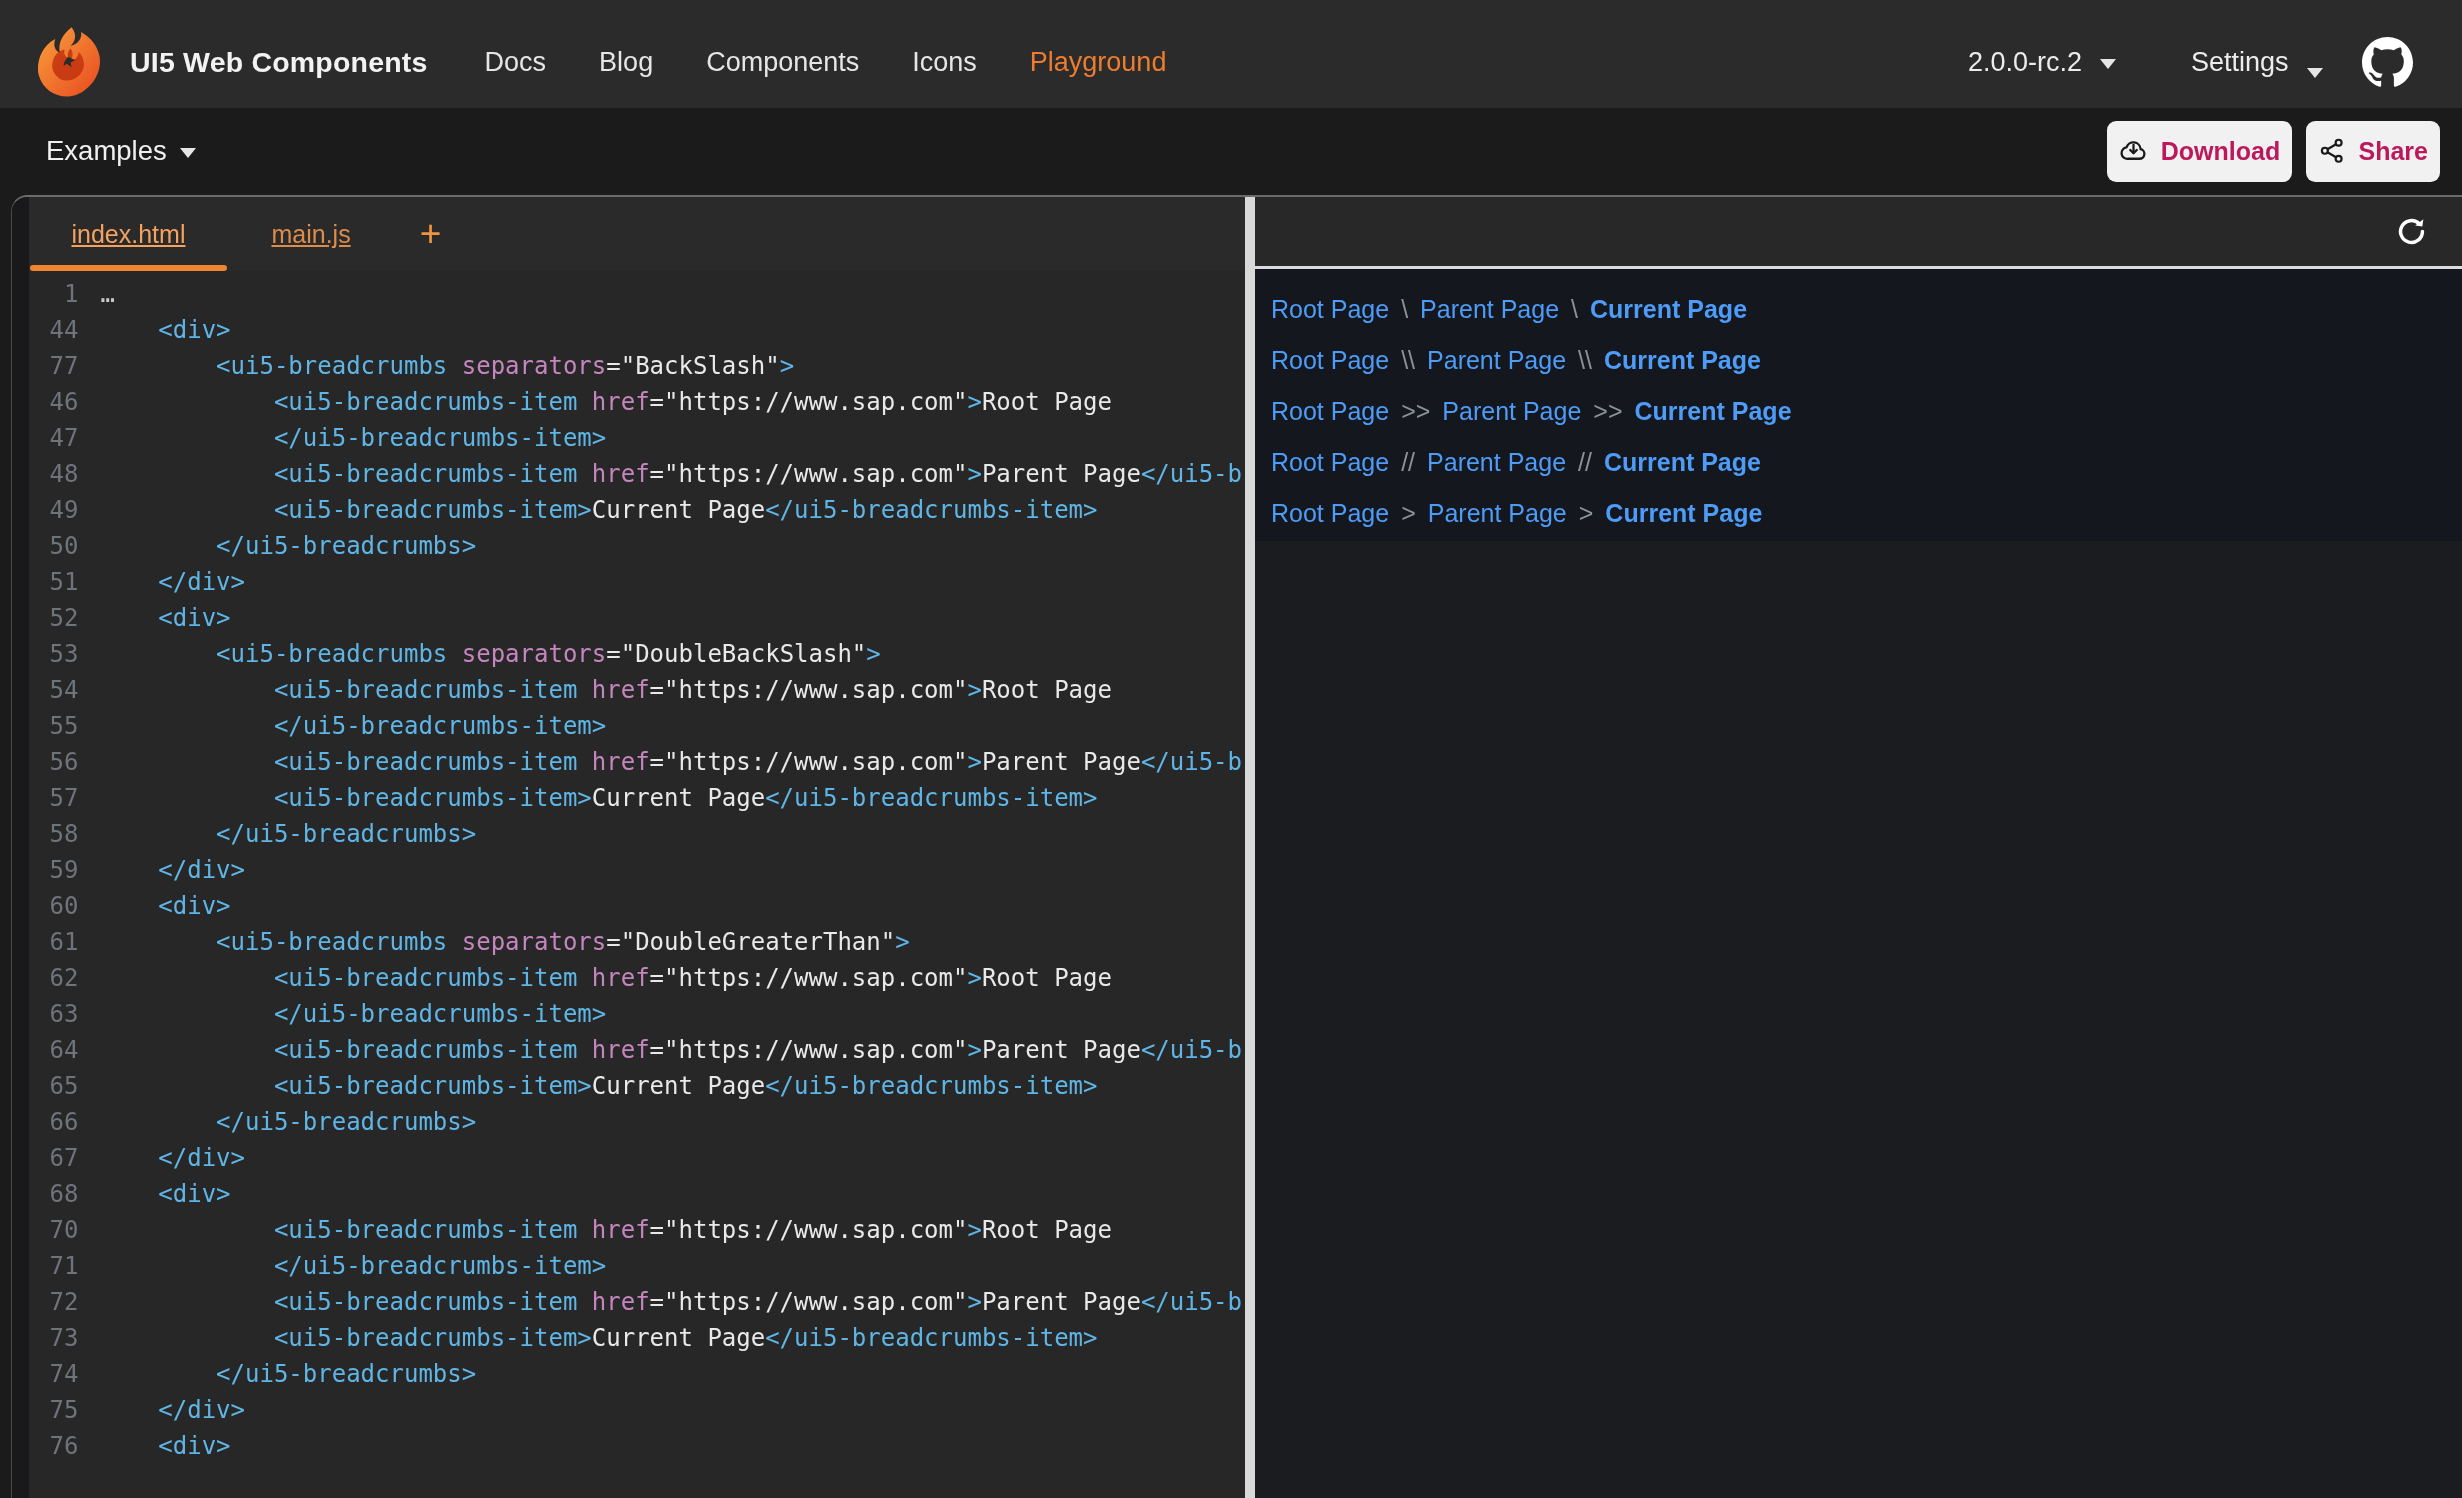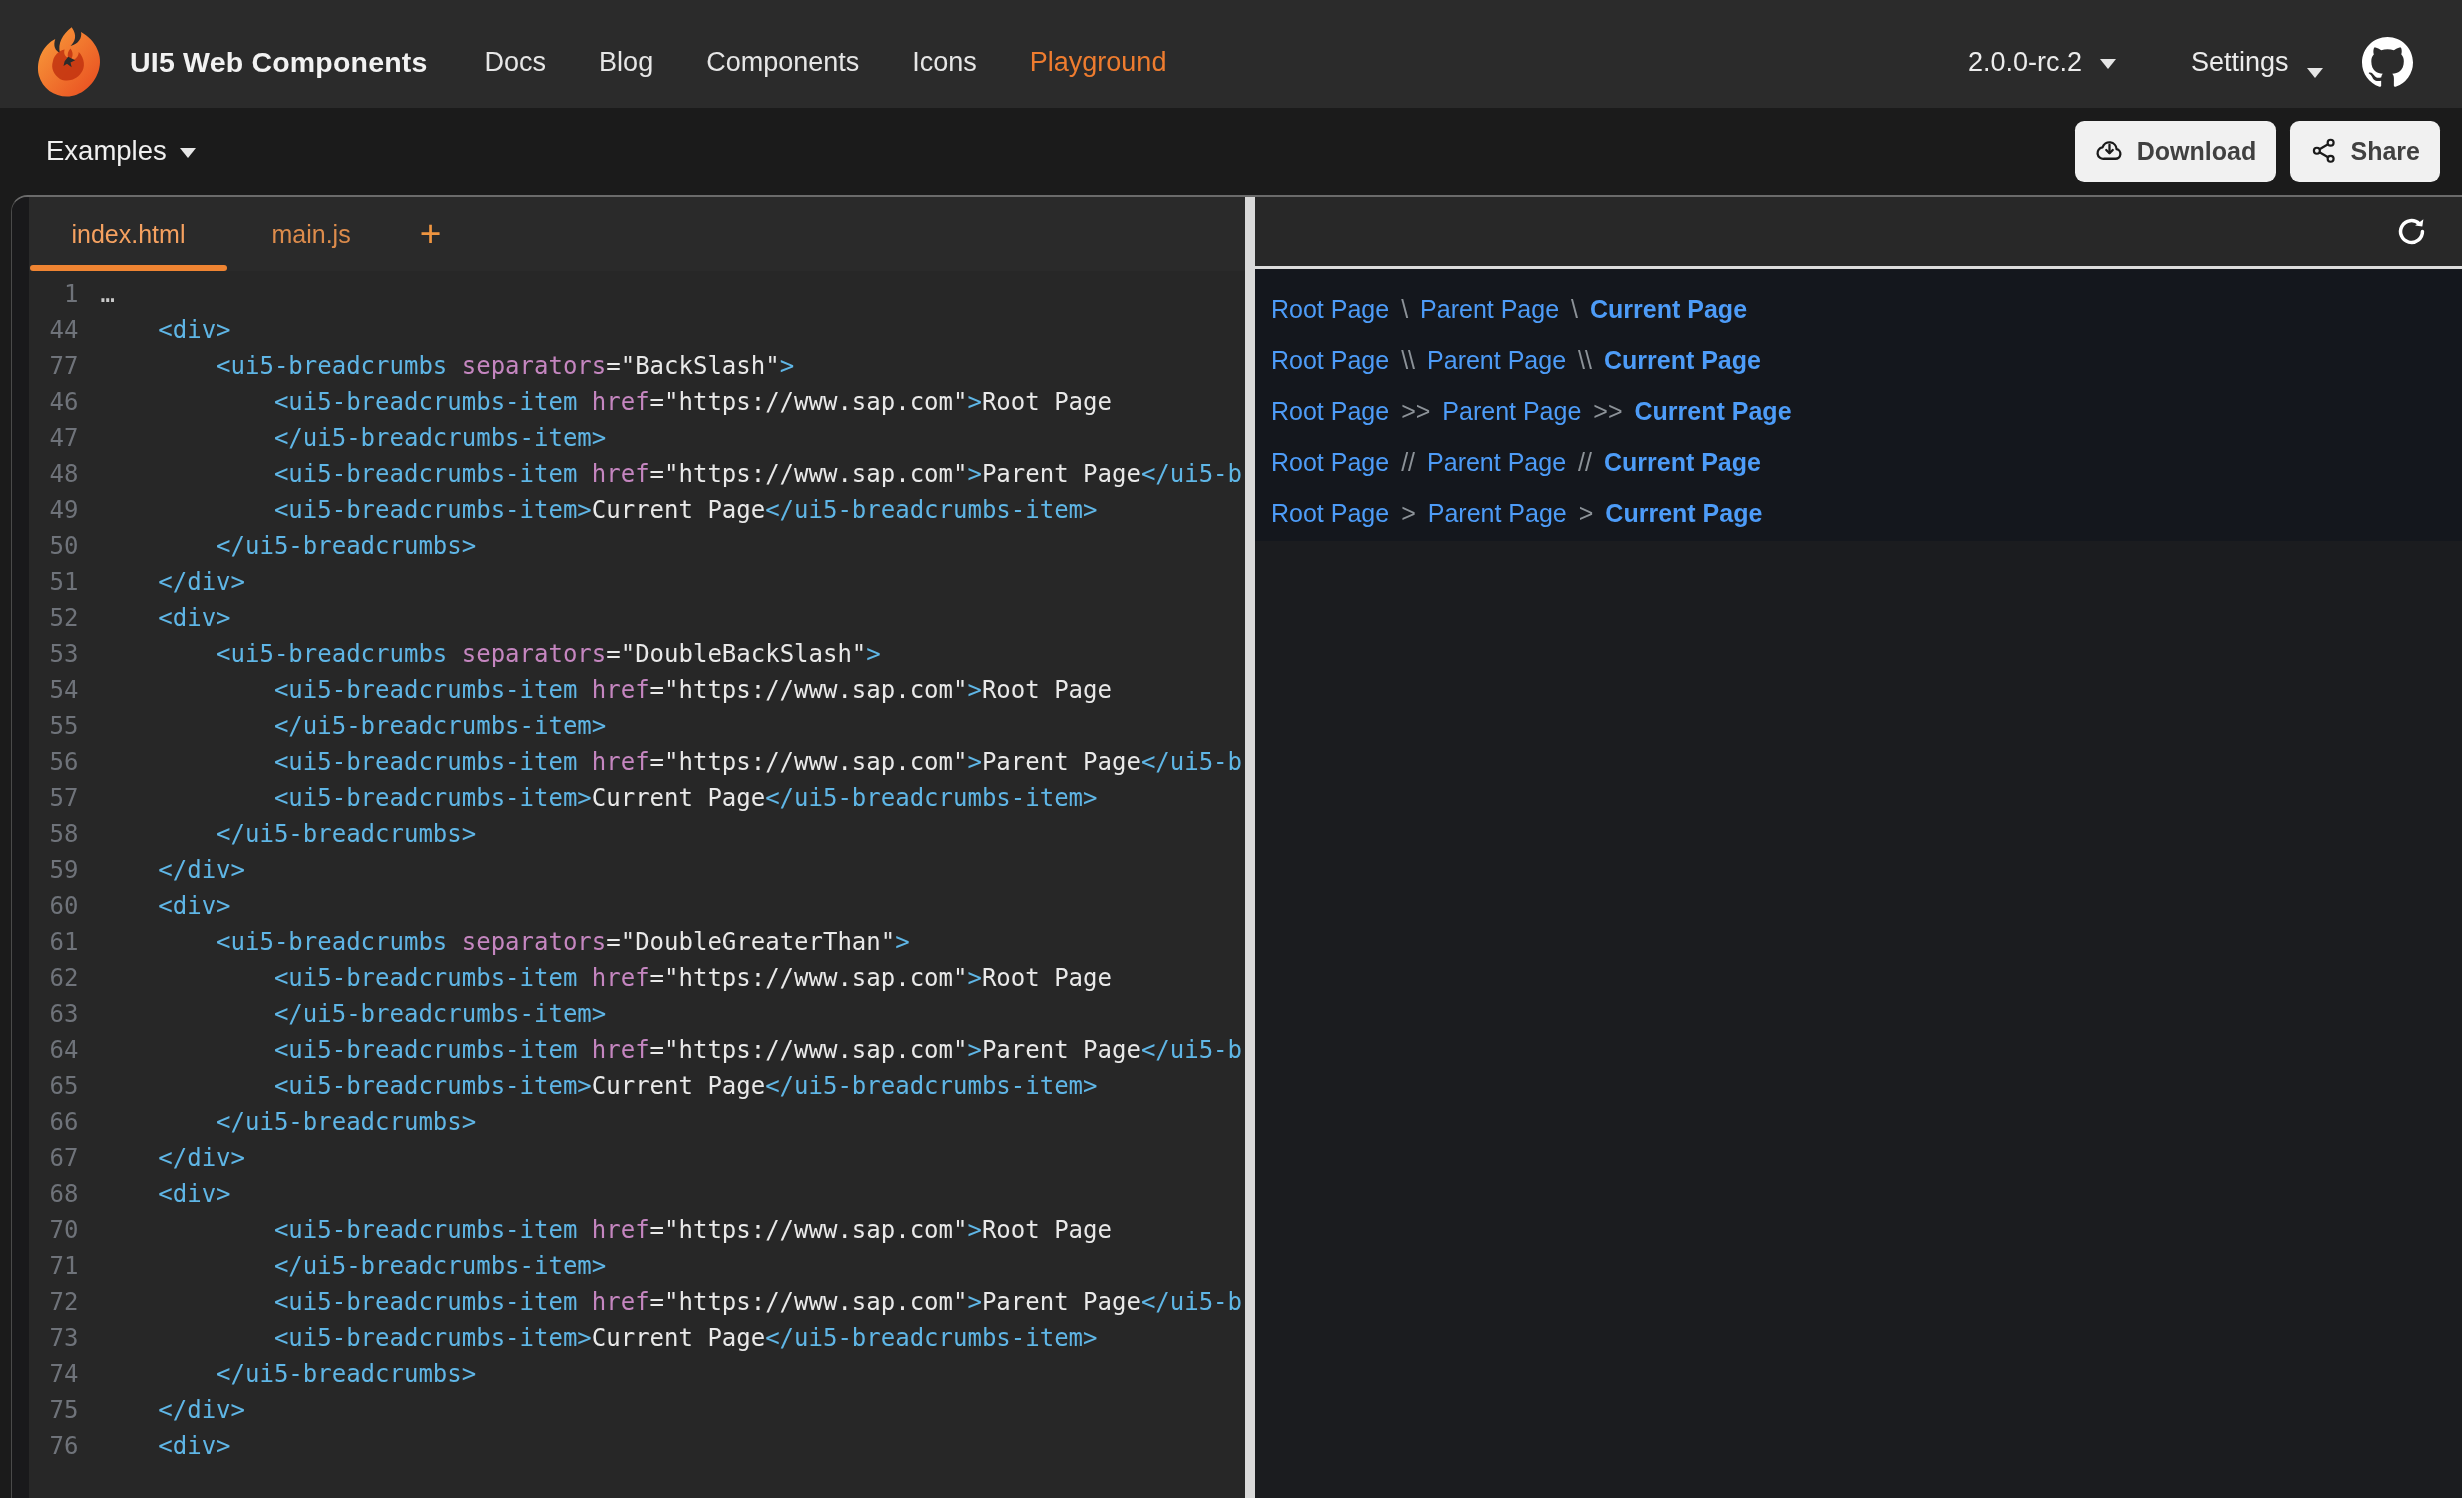--- a/index.html
+++ b/index.html
@@ -23,37 +23,37 @@
   .search-pill svg { flex:0 0 auto; }
   .search-input { background:transparent; border:none; outline:none; color:#d6d9db;
                   font-size:26px; margin-left:14.7px; width:275px;
                   font-family:"Liberation Sans","DejaVu Sans",sans-serif; }
   .search-input::placeholder { color:#b3b7bb; opacity:1; }
 
   
   .toolbar { height:86px; background:#1b1b1b; display:flex; align-items:center; padding:0 22px 0 46px; }
   .examples-btn { color:#f0f0f0; font-size:27.5px; display:flex; align-items:center; gap:13px; cursor:pointer; }
   .toolbar-spacer { flex:1; }
-  .tool-btn { height:61px; background:#f1f1f1; color:#404040; border:none; border-radius:9.2px;
+  .tool-btn { height:61px; background:#f1f1f1; color:#be185d; border:none; border-radius:9.2px;
               font-size:25px; font-weight:700; display:flex; align-items:center; gap:13px;
-              padding:0 20px; cursor:pointer; font-family:inherit; }
+              padding:0 12px; cursor:pointer; font-family:inherit; }
   .tool-btn + .tool-btn { margin-left:13.8px; }
 
   
   .panel { position:absolute; top:195px; left:11px; right:0; bottom:0;
            background:#272727; border-top-left-radius:16.5px;
            border-top:2.8px solid #6b6b6b; border-left:1.8px solid #4a4a4a;
            display:flex; overflow:hidden; }
   .left-strip { width:16.5px; background:#19191b; }
 
   
   .editor { width:1216px; display:flex; flex-direction:column; background:#272727; }
   .tabbar { height:74px; background:#2a2a2a; display:flex; align-items:stretch; }
   .tab { display:flex; align-items:center; padding:0 43px; font-size:25px; color:#dd8c4c;
-         cursor:pointer; position:relative; }
+         cursor:pointer; position:relative;text-decoration:underline; }
   .tab.active { color:#f5a160; }
   .tab.active::after { content:""; position:absolute; left:1.8px; right:1.8px; bottom:0; height:6.4px;
                        background:#ef8432; border-radius:3.7px; }
   .tab-plus { display:flex; align-items:center; padding:0 26px; color:#ef9540; font-size:37px;
               font-weight:400; cursor:pointer; }
   .code-area { flex:1; overflow:hidden; padding-top:4.6px;
                font-family:"DejaVu Sans Mono","Liberation Mono",monospace;
                font-size:24px; line-height:36px; }
   .code-line { display:flex; white-space:pre; }
   .ln { width:50px; text-align:right; color:#6f737a; flex:0 0 auto; user-select:none; }

